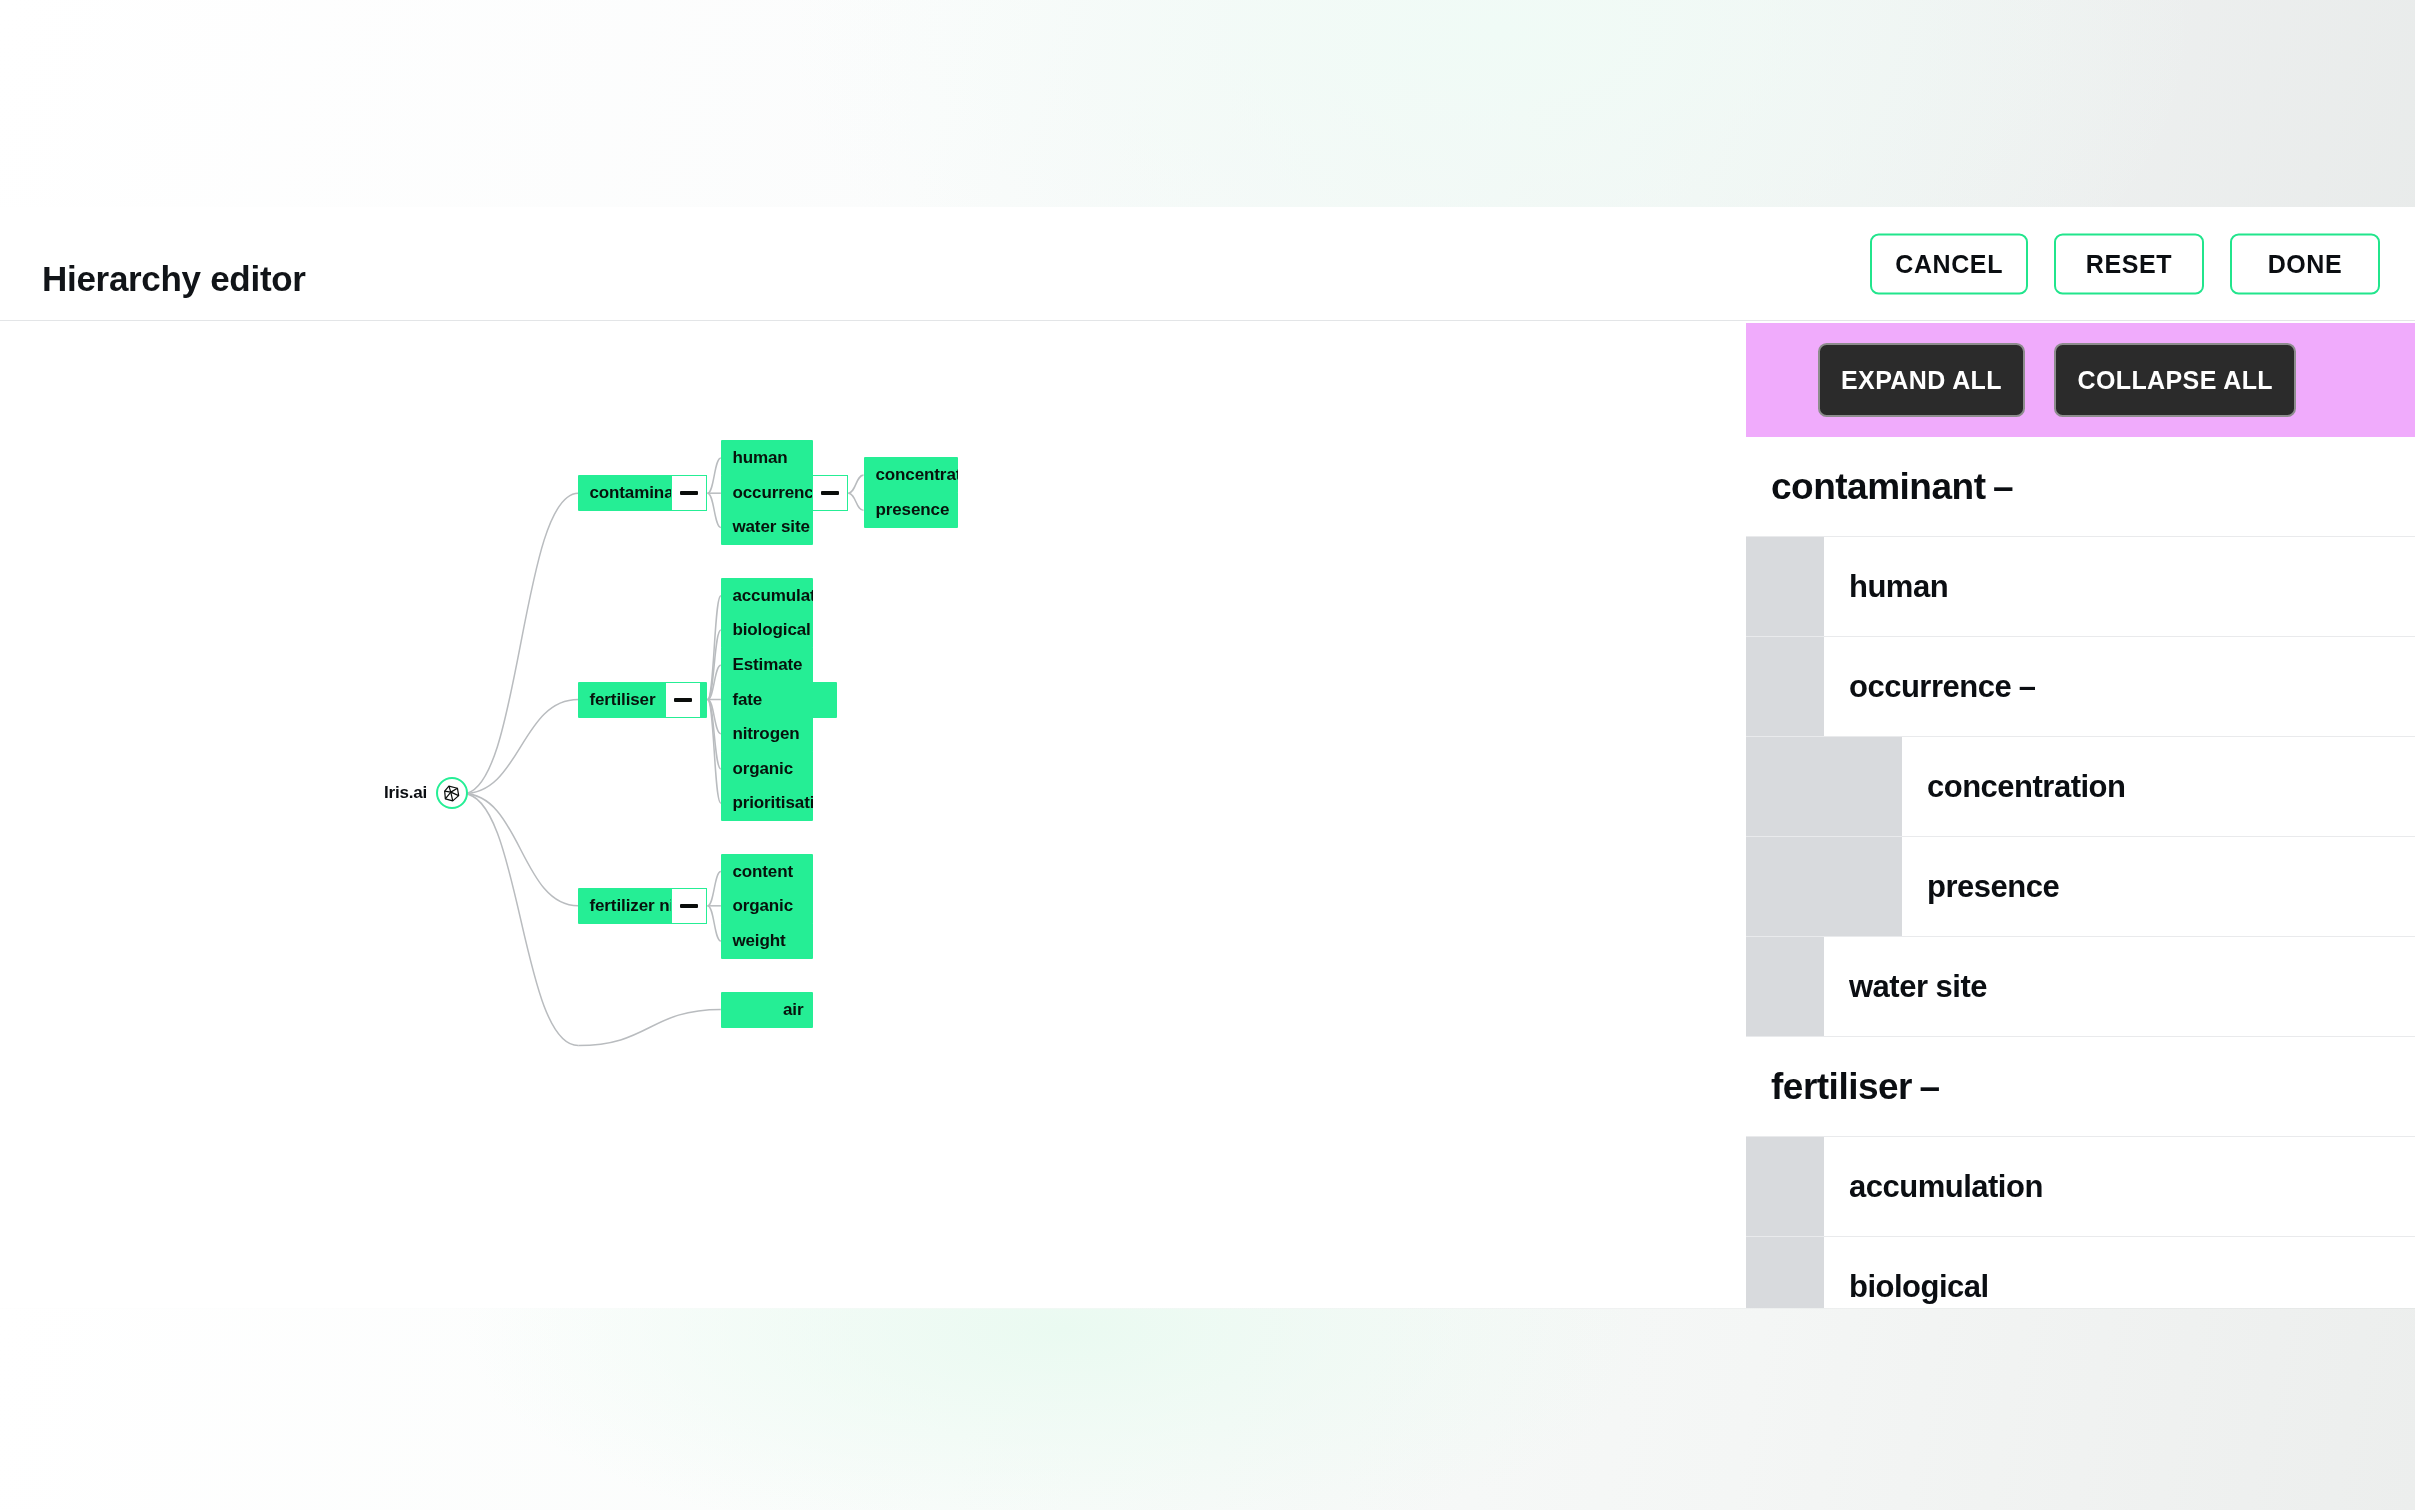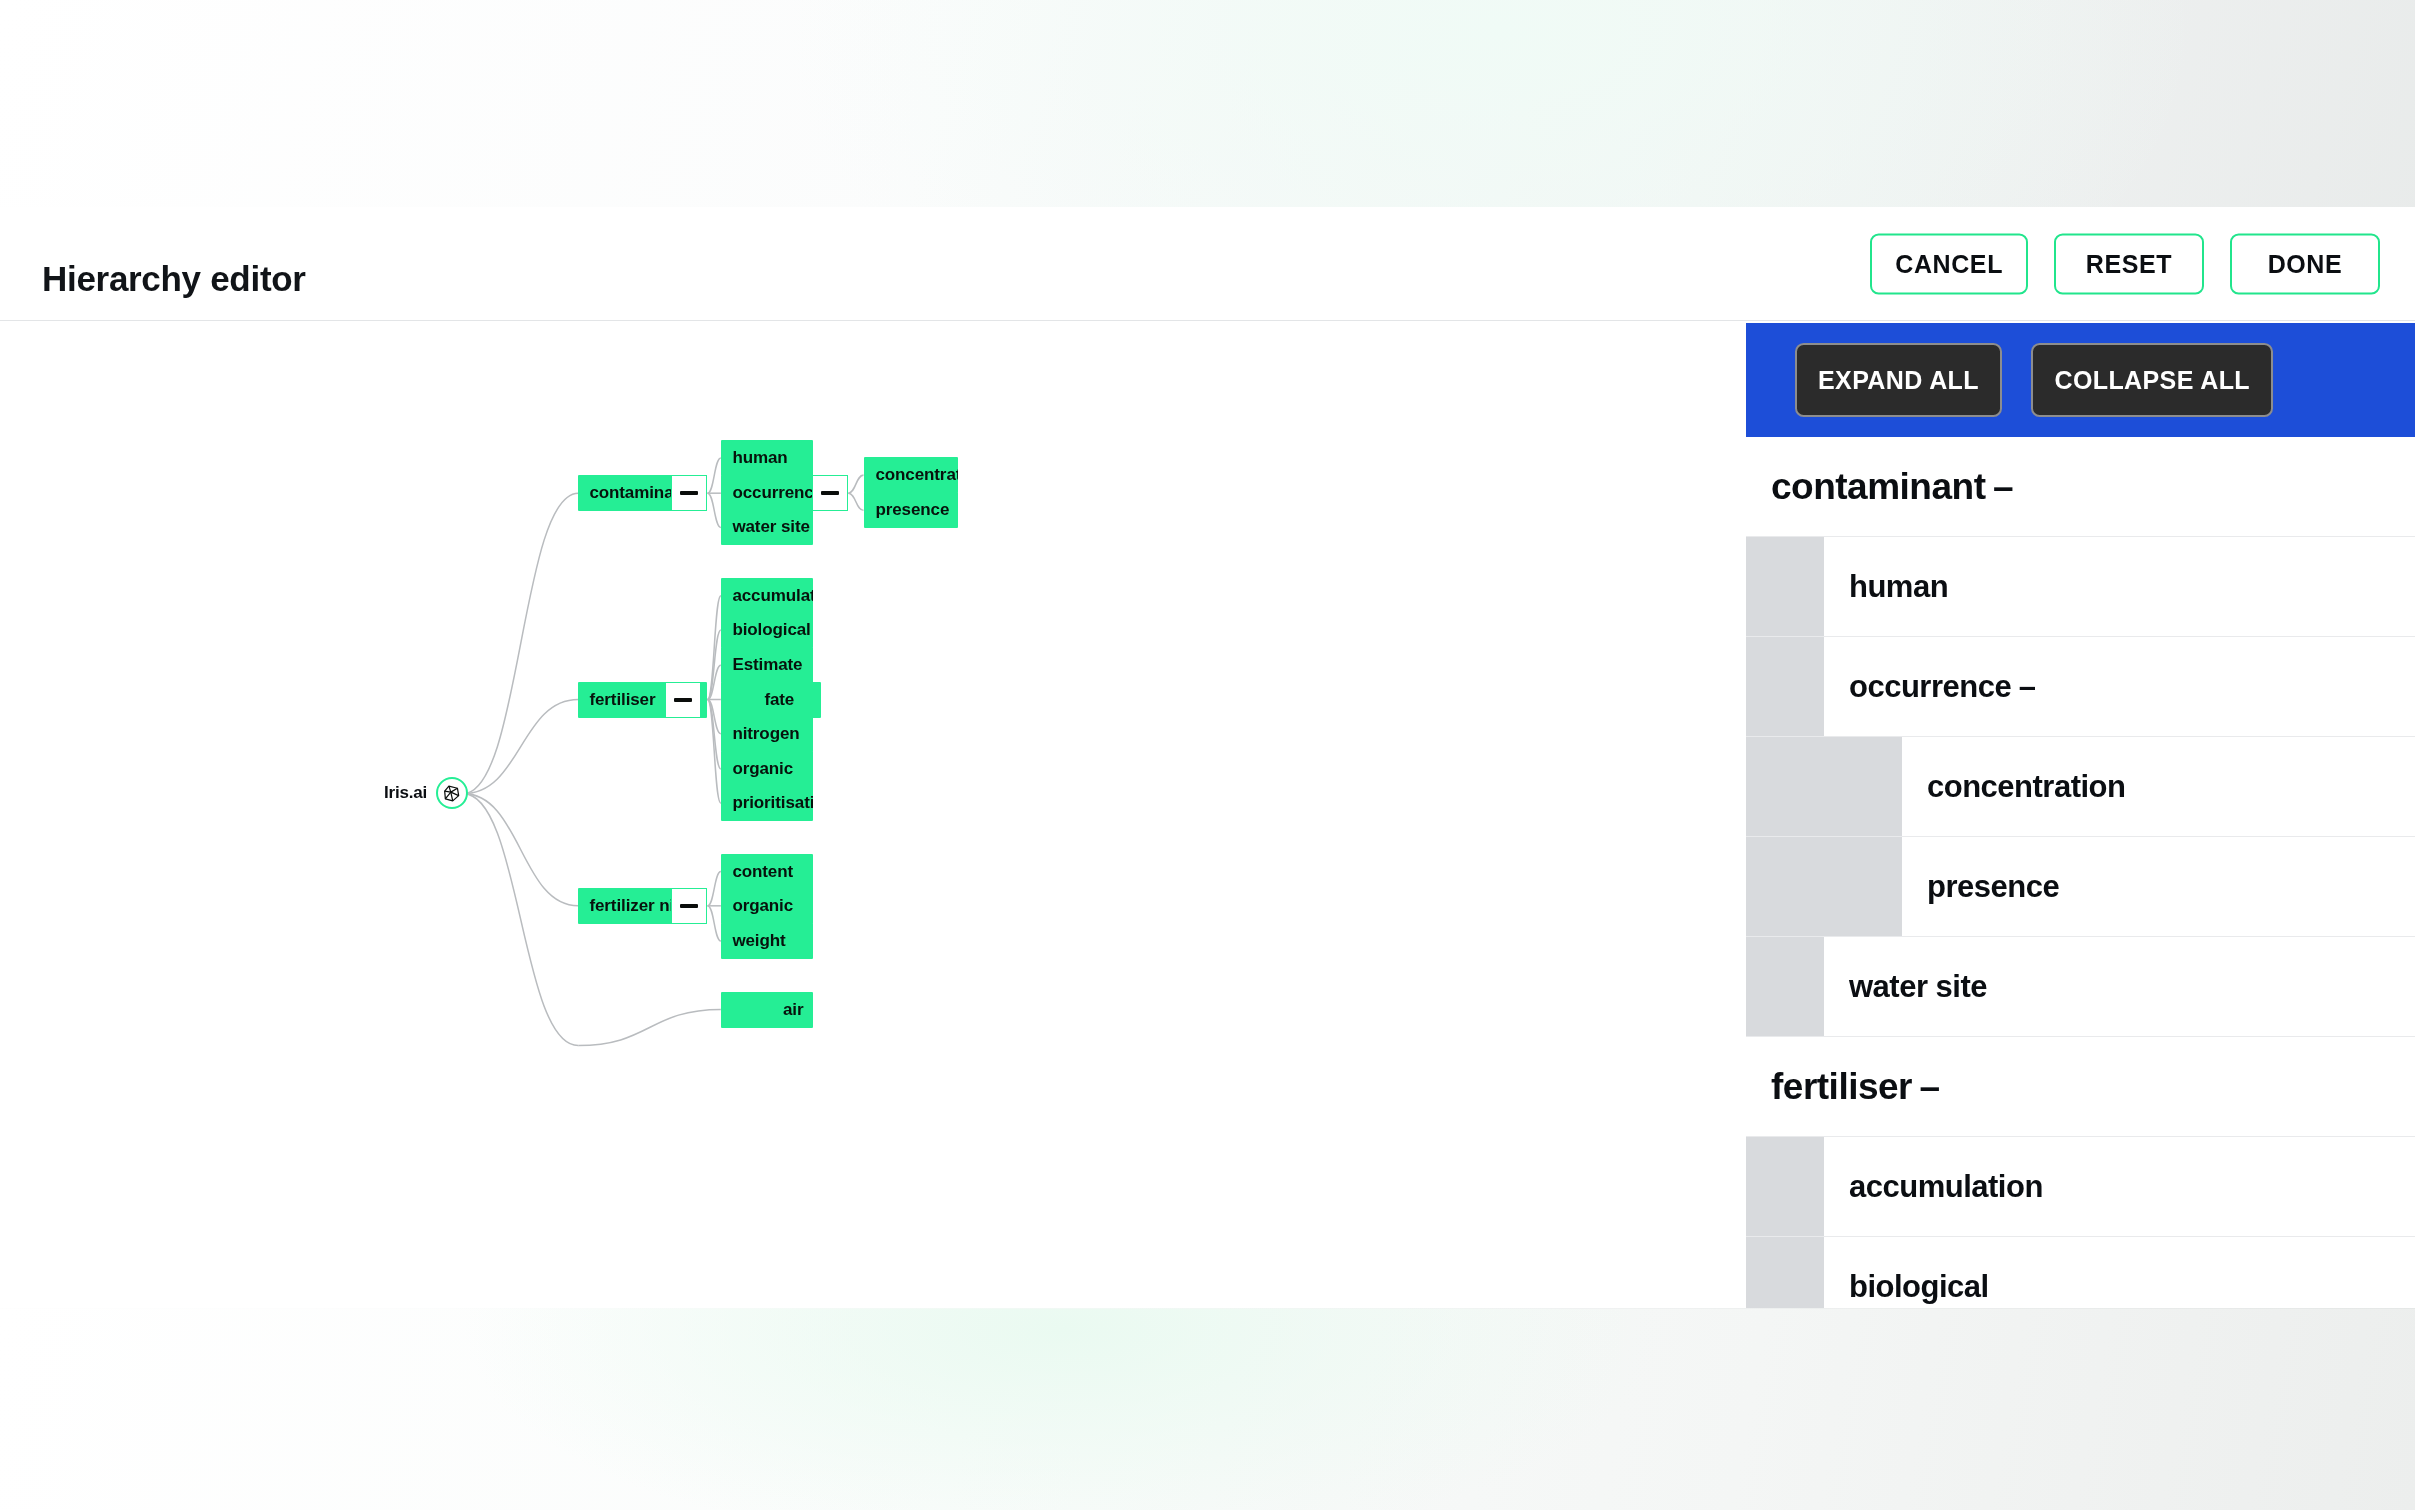--- a/index.html
+++ b/index.html
@@ -155,25 +155,25 @@
     position: absolute;
     left: 1746px;
     top: 116px;
     width: 670px;
     height: 985px;
     background: #ffffff;
     overflow: hidden;
   }
   #tree-toolbar {
     height: 114px;
-    background: #1d4ed8;
+    background: #f0abfc;
     display: flex;
     align-items: center;
     gap: 29.5px;
-    padding-left: 49px;
+    padding-left: 72px;
   }
   .tree-btn {
     min-width: 174px;
     height: 74px;
     padding: 0 21px;
     background: #2b2b2b;
     border: 2.9px solid #8d8d8d;
     border-radius: 8.6px;
     color: #ffffff;
     font-family: "Liberation Sans", sans-serif;
@@ -327,21 +327,21 @@
         </div>
         <div class="gnode" style="left: 721px; top: 255px; width: 92px;">
           <span class="glabel">accumulation</span>
         </div>
         <div class="gnode" style="left: 721px; top: 289px; width: 92px;">
           <span class="glabel">biological</span>
         </div>
         <div class="gnode" style="left: 721px; top: 324px; width: 92px;">
           <span class="glabel">Estimate</span>
         </div>
-        <div class="gnode" style="left: 721px; top: 359px; width: 100px; padding-left: 32px;">
+        <div class="gnode" style="left: 721px; top: 359px; width: 116px;">
           <span class="glabel">fate</span>
         </div>
         <div class="gnode" style="left: 721px; top: 393px; width: 92px;">
           <span class="glabel">nitrogen</span>
         </div>
         <div class="gnode" style="left: 721px; top: 428px; width: 92px;">
           <span class="glabel">organic</span>
         </div>
         <div class="gnode" style="left: 721px; top: 462px; width: 92px;">
           <span class="glabel">prioritisation</span>

